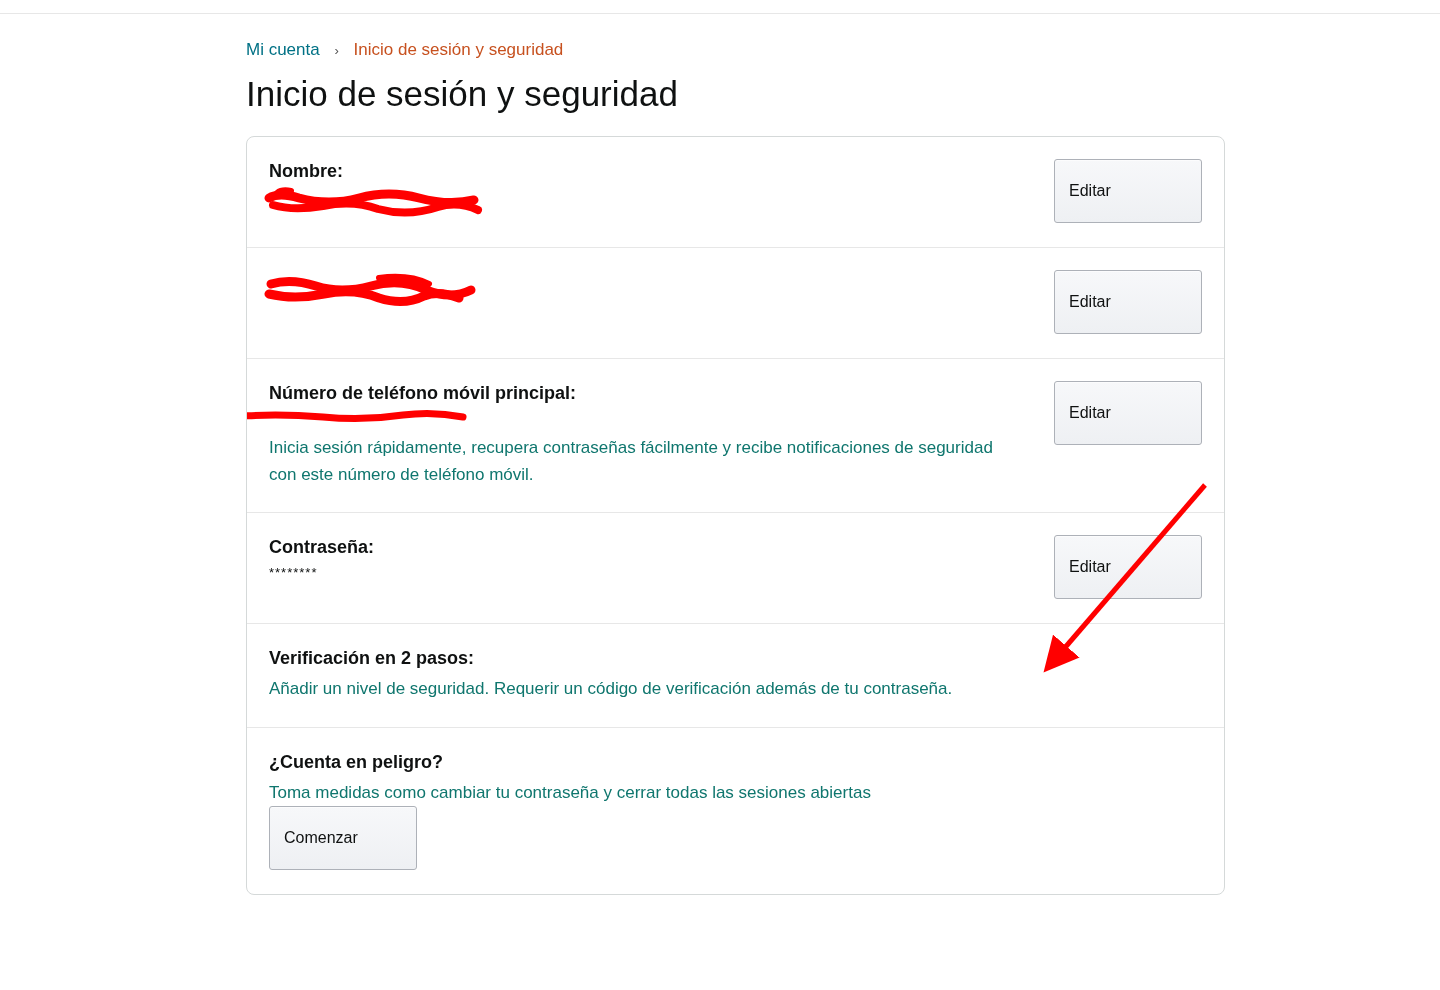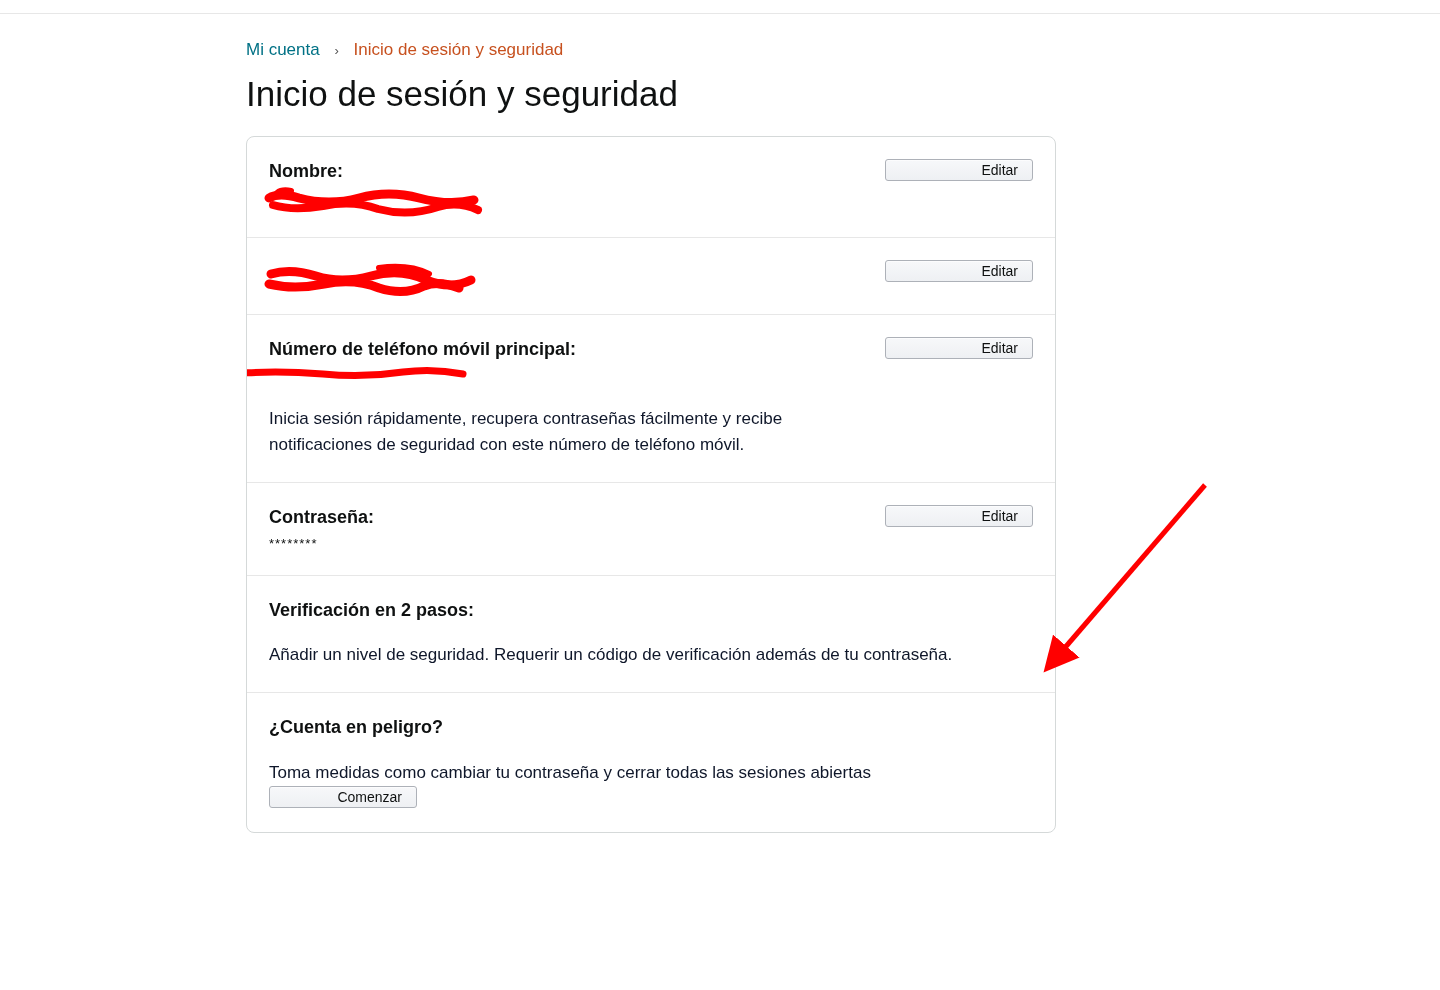--- a/index.html
+++ b/index.html
@@ -38,58 +38,58 @@
     h1.page-title {
       font-size: 35px;
       font-weight: 400;
       color: #0F1111;
       margin: 14px 0 22px 0;
     }
     .card {
       border: 1px solid #D5D9D9;
       border-radius: 8px;
       overflow: hidden;
-      width: 810px;
+      width: 979px;
     }
     .row {
       display: flex;
       padding: 22px 22px 24px 22px;
       border-bottom: 1px solid #e7e7e7;
       position: relative;
     }
     .row:last-child { border-bottom: none; flex-direction: column; }
     .row .col-text {
       flex: 1 1 auto;
       padding-right: 40px;
     }
     .row .label {
       font-size: 18px;
       font-weight: 700;
       line-height: 1.35;
     }
     .row .desc {
       font-size: 17px;
-      color: #0f172a;
+      color: #0f766e;
       line-height: 1.55;
-      margin-top: 20px;
+      margin-top: 6px;
     }
     .row .col-action {
       flex: 0 0 auto;
       padding-top: 0px;
     }
     .btn {
       display: inline-block;
       min-width: 148px;
-      text-align: right;
-      font-size: 14px;
+      text-align: left;
+      font-size: 16px;
       color: #0F1111;
       background: linear-gradient(#f7f8fa, #eef0f3);
       border: 1px solid #adb1b8;
       border-radius: 3px;
-      padding: 2px 14px;
+      padding: 22px 14px;
       cursor: pointer;
       box-shadow: 0 1px 0 rgba(255,255,255,.6) inset;
     }
 
     
     .redact {
       position: relative;
       height: 24px;
       margin-top: 6px;
     }

